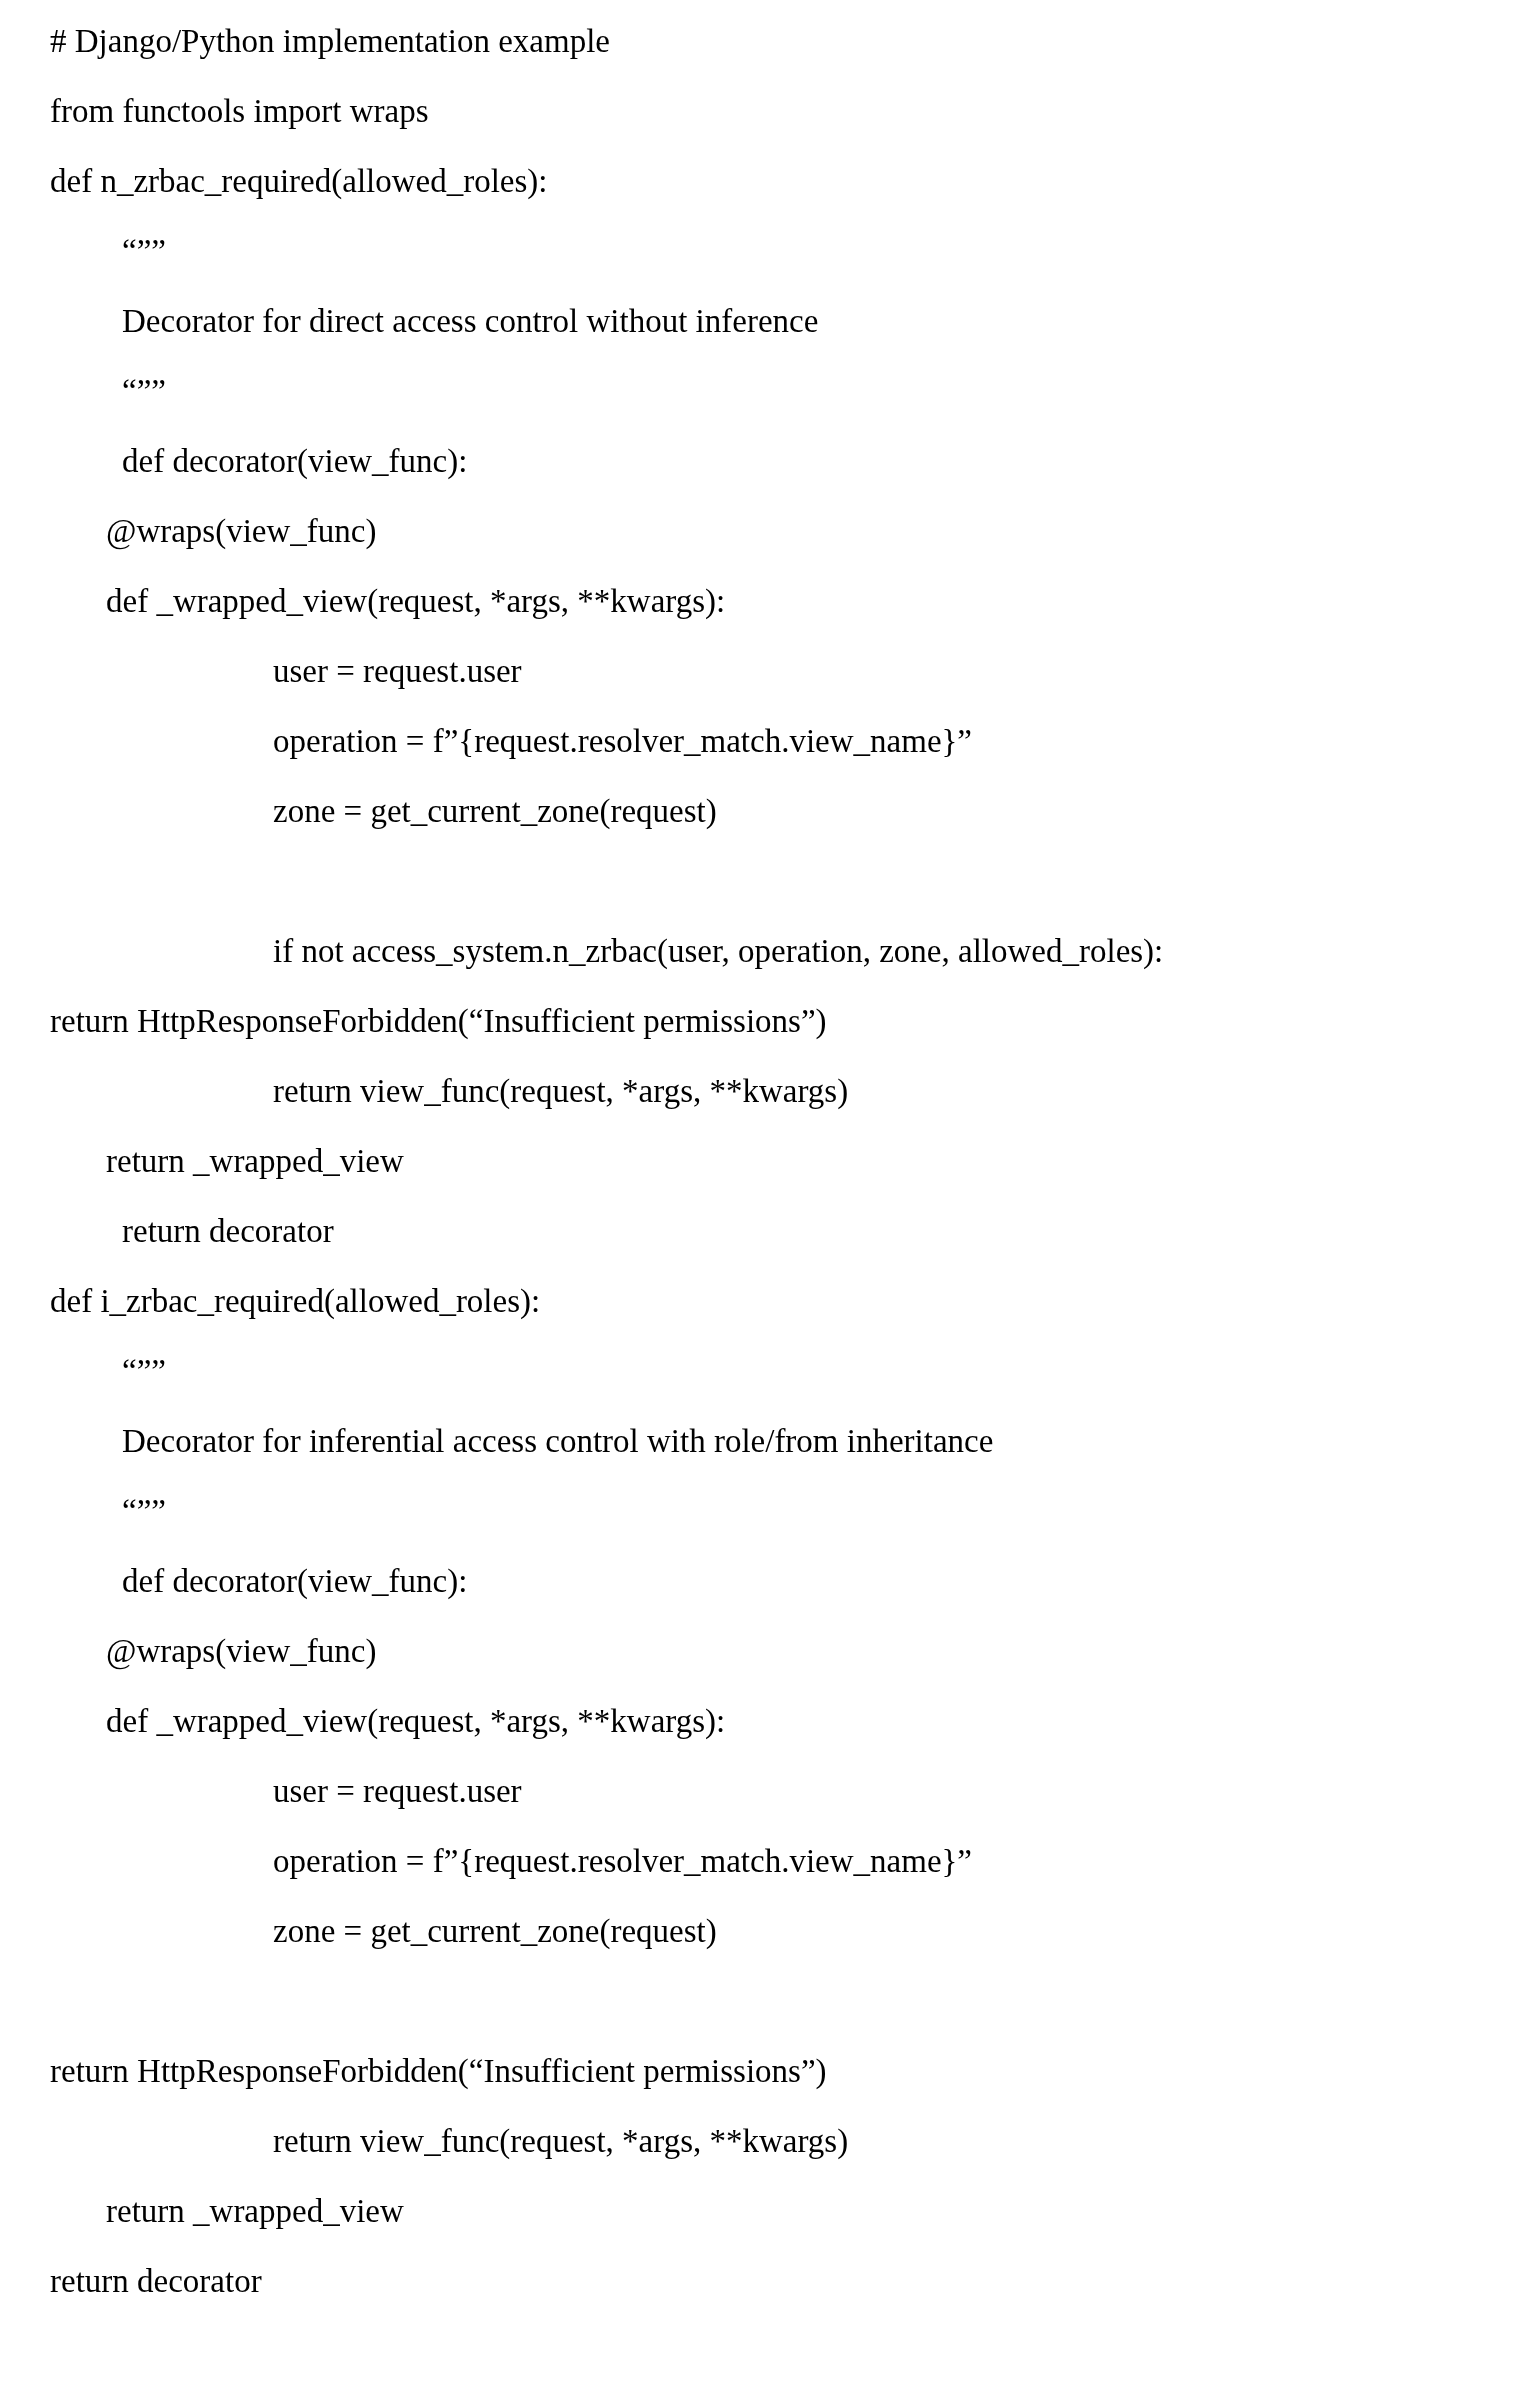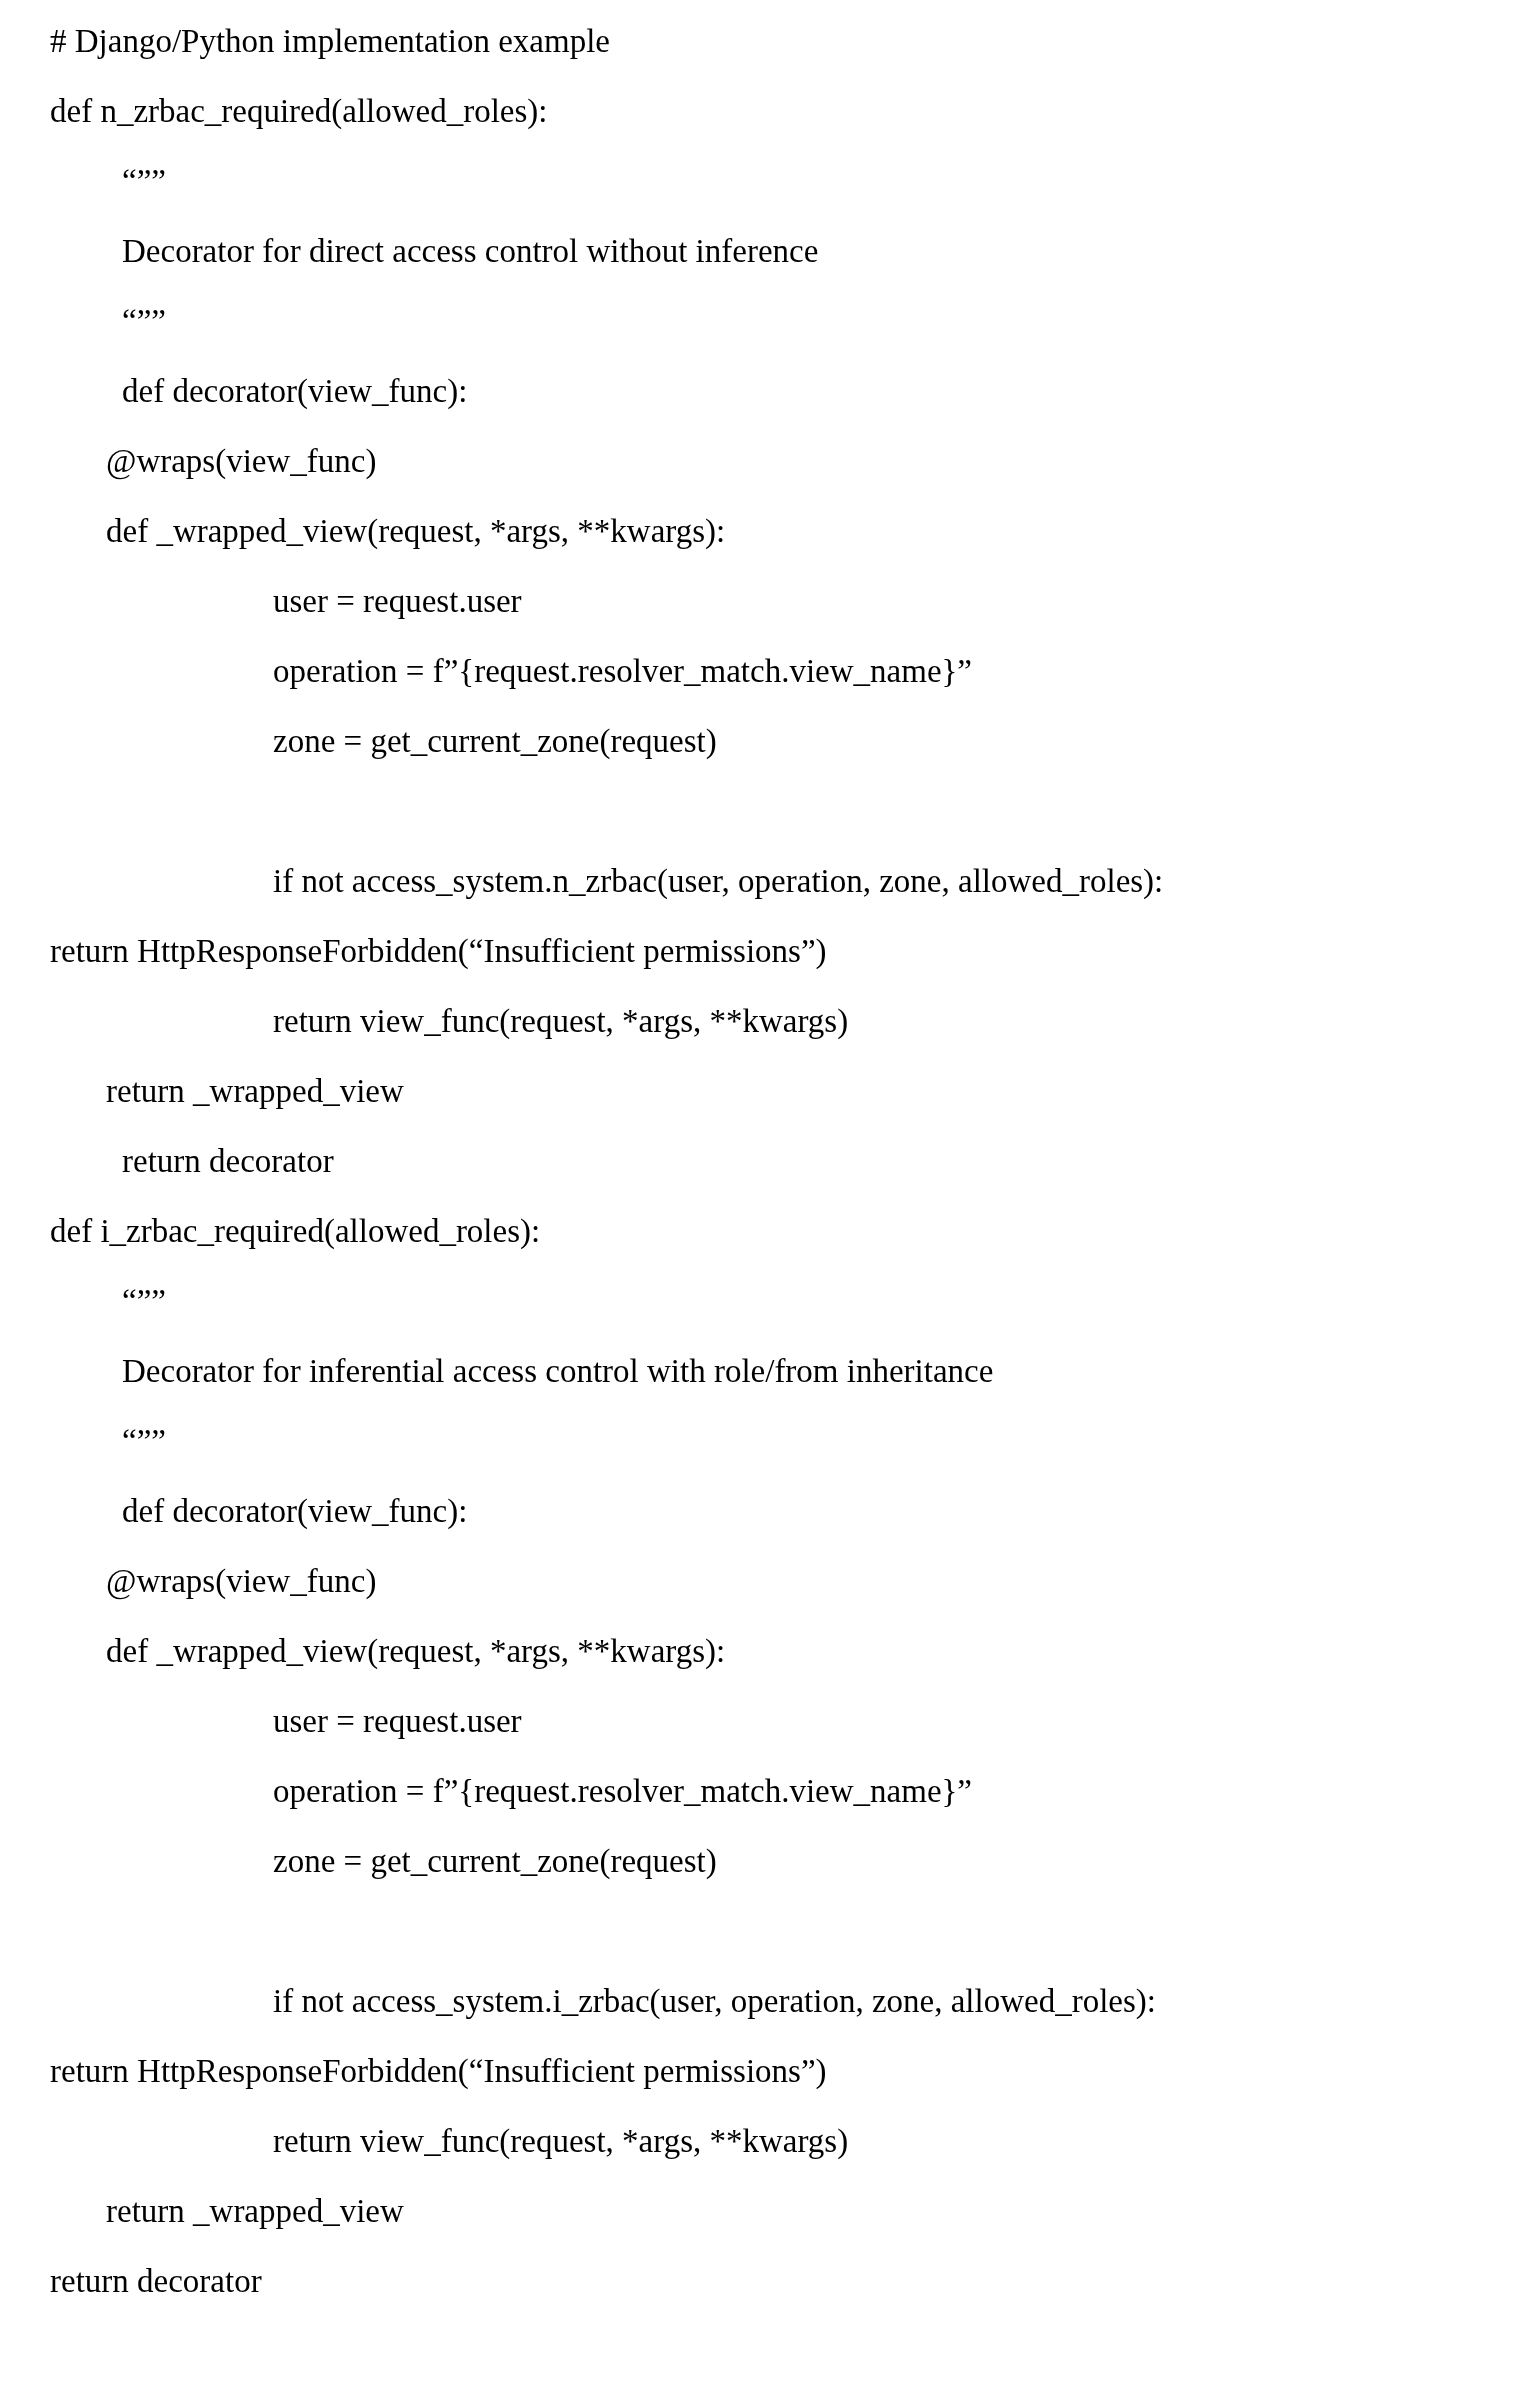--- a/index.html
+++ b/index.html
@@ -44,20 +44,21 @@
 
   .code-line.blank {
     height: 70px;
   }
 </style>
 </head>
 <body>
 
 <div id="code-listing">
     <div class="code-line ind-0"># Django/Python implementation example</div>
+    <div class="code-line ind-0">from functools import wraps</div>
     <div class="code-line ind-0">def n_zrbac_required(allowed_roles):</div>
     <div class="code-line ind-1">“””</div>
     <div class="code-line ind-1">Decorator for direct access control without inference</div>
     <div class="code-line ind-1">“””</div>
     <div class="code-line ind-1">def decorator(view_func):</div>
     <div class="code-line ind-2">@wraps(view_func)</div>
     <div class="code-line ind-2">def _wrapped_view(request, *args, **kwargs):</div>
     <div class="code-line ind-3">user = request.user</div>
     <div class="code-line ind-3">operation = f”{request.resolver_match.view_name}”</div>
     <div class="code-line ind-3">zone = get_current_zone(request)</div>
@@ -71,19 +72,18 @@
     <div class="code-line ind-1">“””</div>
     <div class="code-line ind-1">Decorator for inferential access control with role/from inheritance</div>
     <div class="code-line ind-1">“””</div>
     <div class="code-line ind-1">def decorator(view_func):</div>
     <div class="code-line ind-2">@wraps(view_func)</div>
     <div class="code-line ind-2">def _wrapped_view(request, *args, **kwargs):</div>
     <div class="code-line ind-3">user = request.user</div>
     <div class="code-line ind-3">operation = f”{request.resolver_match.view_name}”</div>
     <div class="code-line ind-3">zone = get_current_zone(request)</div>
     <div class="code-line ind-0 blank"></div>
-    <div class="code-line ind-3">if not access_system.i_zrbac(user, operation, zone, allowed_roles):</div>
     <div class="code-line ind-4">return HttpResponseForbidden(“Insufficient permissions”)</div>
     <div class="code-line ind-3">return view_func(request, *args, **kwargs)</div>
     <div class="code-line ind-2">return _wrapped_view</div>
     <div class="code-line ind-0">return decorator</div>
   </div>
 
 
 </body></html>

